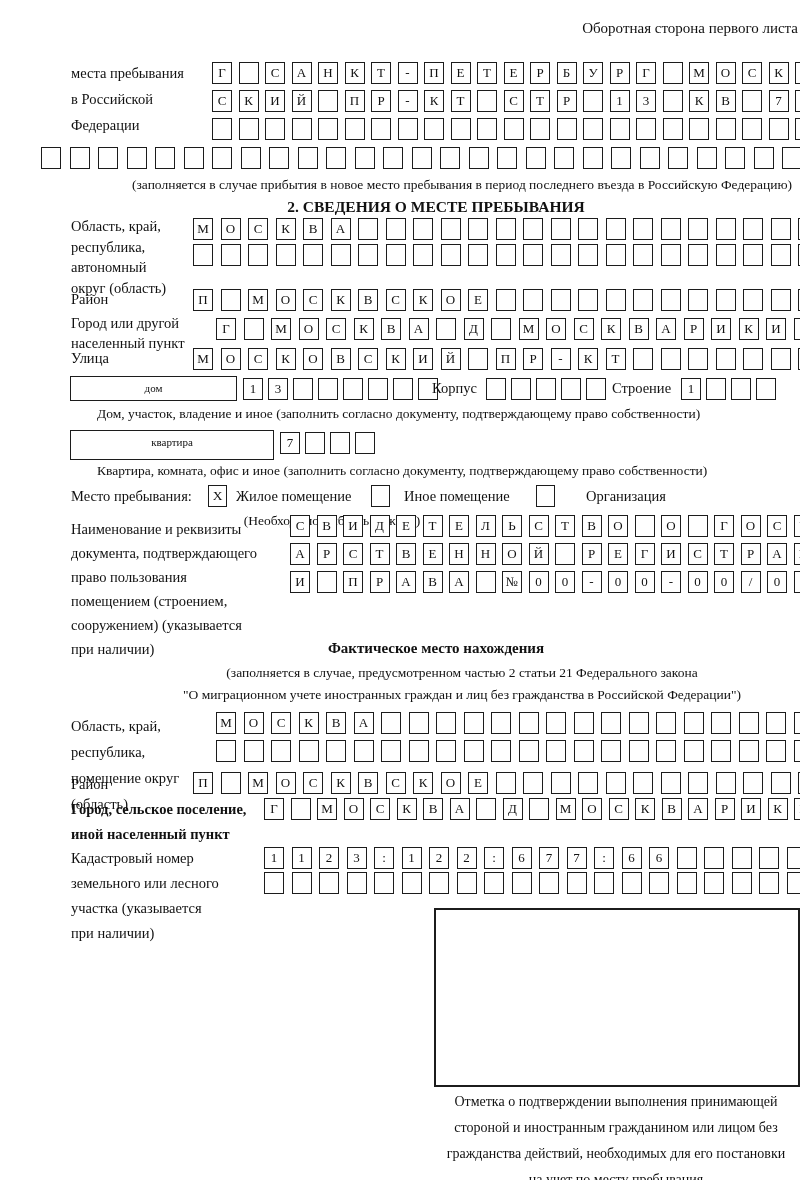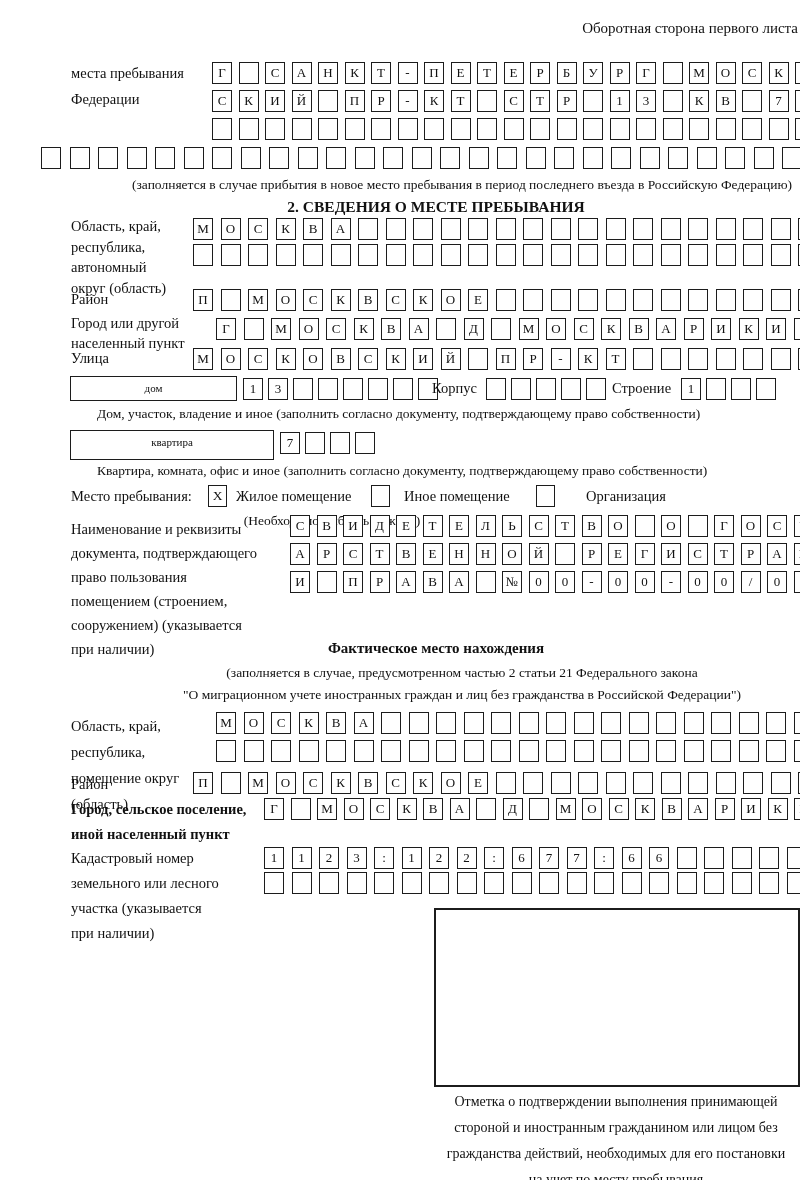--- a/index.html
+++ b/index.html
@@ -24,20 +24,21 @@
 </style>
 </head>
 <body>
 
 <div id="page">
 
   <div class="abs" style="top:20px;right:38px;font-size:15px;">Оборотная сторона первого листа</div>
 
   <div class="lbl" style="left:35px;top:60px;line-height:26px;width:150px;">
       <div class="line">места пребывания</div>
+      <div class="line">в Российской</div>
       <div class="line">Федерации</div>
     </div>
   <div class="row g65" style="left:176px;top:62px;">
       <span class="cell">Г</span>
       <span class="cell"></span>
       <span class="cell">С</span>
       <span class="cell">А</span>
       <span class="cell">Н</span>
       <span class="cell">К</span>
       <span class="cell">Т</span>

